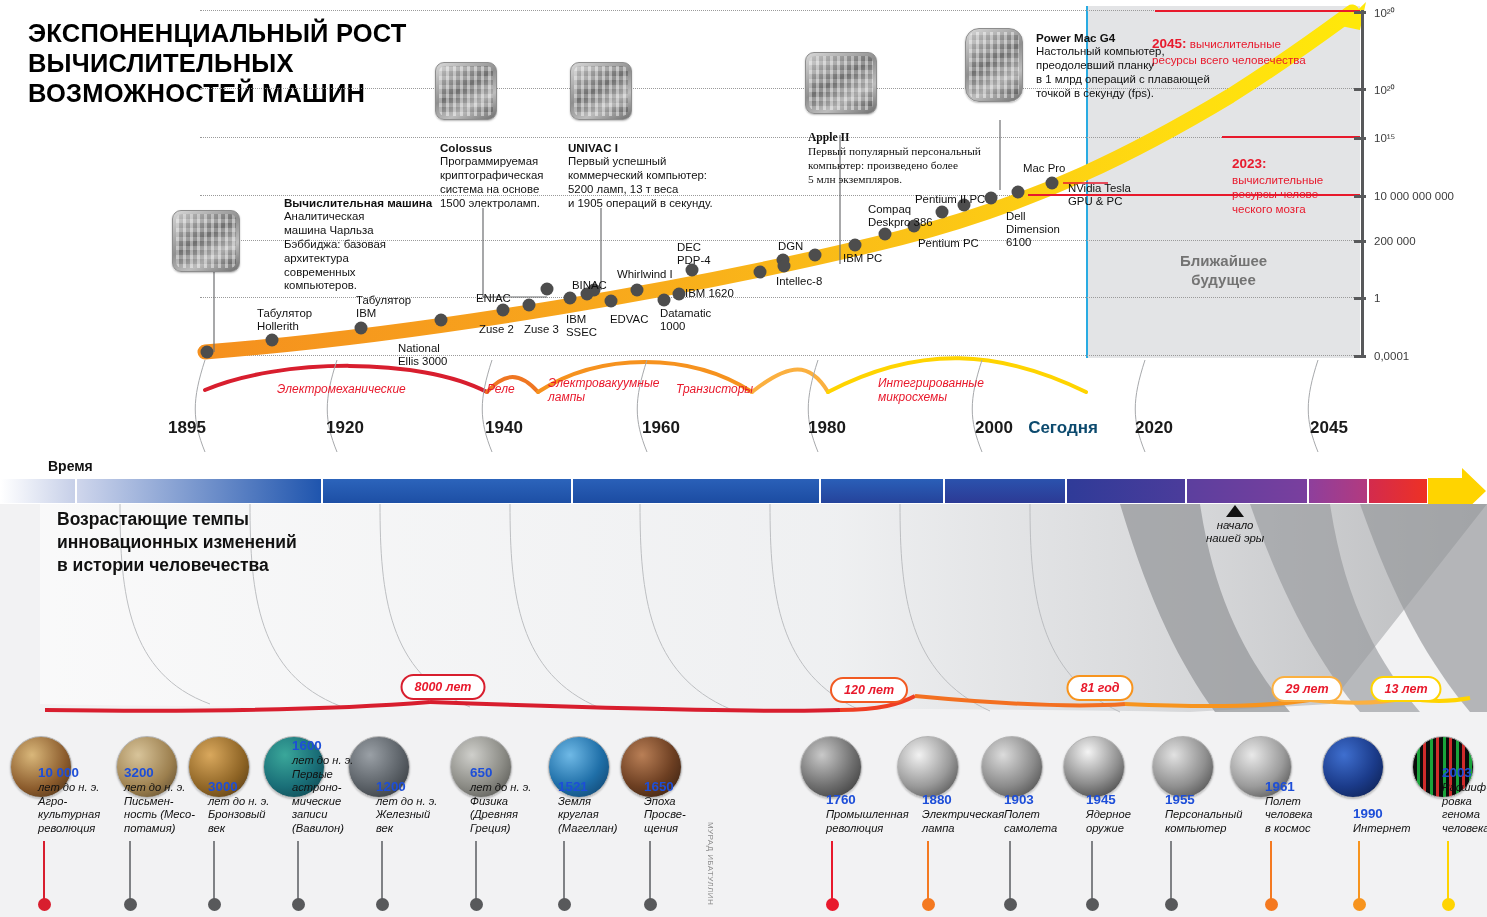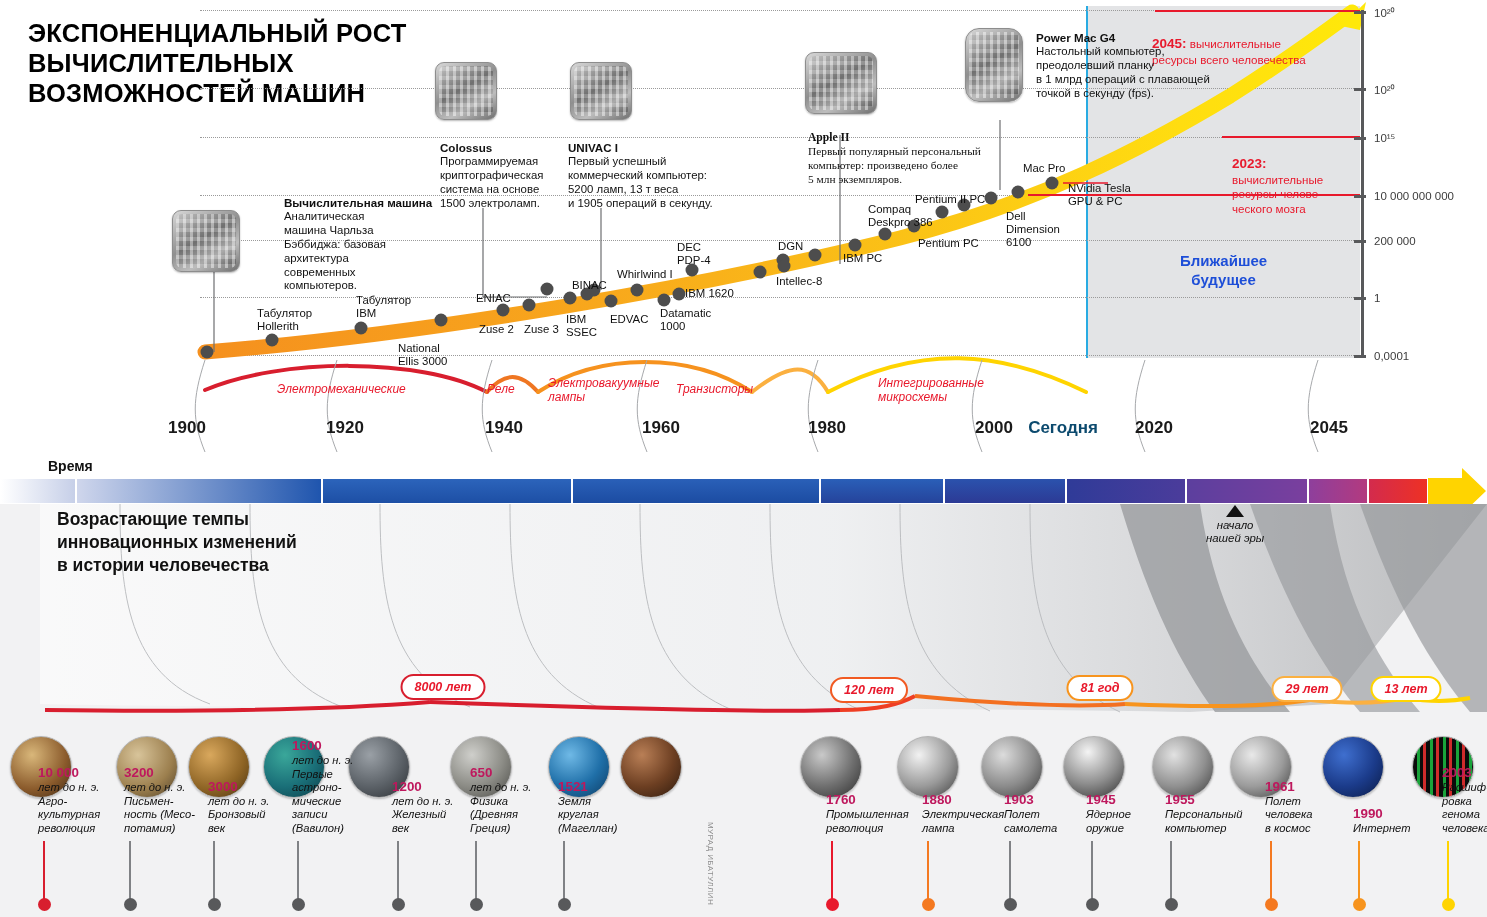--- a/index.html
+++ b/index.html
@@ -21,21 +21,21 @@
 
   
   .chart-area { position: absolute; left: 0; top: 0; width: 1487px; height: 452px; }
 
   .future-band {
     position: absolute; left: 1086px; top: 6px; width: 274px; height: 352px;
     background: #e3e4e6; border-left: 2.5px solid #29abe2;
   }
   .future-label {
     position: absolute; left: 1180px; top: 252px;
-    font-size: 15px; font-weight: bold; color: #1d4ed8;
+    font-size: 15px; font-weight: bold; color: #737373;
     text-align: center; line-height: 1.25; white-space: pre-line;
   }
 
   .gridline { position: absolute; left: 200px; width: 1160px; border-top: 1px dotted #9a9a9a; }
 
   
   .axis-spine { position: absolute; left: 1361px; top: 10px; width: 3px; height: 348px; background: #58595b; }
   .axis-tick { position: absolute; left: 1354px; width: 12px; height: 2.5px; background: #58595b; }
   .axis-label {
     position: absolute; left: 1374px; font-size: 11.5px; color: #3c3c3c;
@@ -118,21 +118,21 @@
     font-size: 12.5px; font-style: italic; color: #e8192c; font-weight: bold;
     white-space: nowrap;
   }
 
   
   .event { position: absolute; bottom: 0; }
   .event .stem { position: absolute; left: 5px; bottom: 18px; width: 2px; }
   .event .dot {
     position: absolute; left: 0; bottom: 6px; width: 13px; height: 13px; border-radius: 50%;
   }
-  .event .year { font-size: 13.4px; font-weight: bold; color: #be185d; }
+  .event .year { font-size: 13.4px; font-weight: bold; color: #1d4ed8; }
   .event .desc {
     font-size: 11.2px; font-style: italic; color: #111; line-height: 1.2;
     white-space: pre-line; margin-top: 1px;
   }
   .event .body { position: absolute; left: 0; bottom: 0; width: 92px; }
 
   .photo {
     position: absolute; width: 62px; height: 62px; border-radius: 50%;
     border: 1.6px solid #b4b4b4; overflow: hidden;
     box-shadow: 0 1px 2px rgba(0,0,0,.25);
@@ -263,21 +263,21 @@
     <div class="axis-label" style="top:356px;">0,0001</div>
 
     <div class="era-label" style="left:277px; top:383px; width:190px;">Электромеханические</div>
     <div class="era-label" style="left:487px; top:383px; width:54px;">Реле</div>
     <div class="era-label" style="left:548px; top:377px; width:144px;">Электровакуумные
 лампы</div>
     <div class="era-label" style="left:676px; top:383px; width:92px;">Транзисторы</div>
     <div class="era-label" style="left:878px; top:377px; width:140px;">Интегрированные
 микросхемы</div>
 
-    <div class="year-label" style="left:187px;">1900</div>
+    <div class="year-label" style="left:187px;">1895</div>
     <div class="year-label" style="left:345px;">1920</div>
     <div class="year-label" style="left:504px;">1940</div>
     <div class="year-label" style="left:661px;">1960</div>
     <div class="year-label" style="left:827px;">1980</div>
     <div class="year-label" style="left:994px;">2000</div>
     <div class="year-label today" style="left:1063px;">Сегодня</div>
     <div class="year-label" style="left:1154px;">2020</div>
     <div class="year-label" style="left:1329px;">2045</div>
 
     <div class="horizon-note c-red" style="left:1152px; top:22px; width:210px; ">
@@ -496,21 +496,21 @@
     <div class="body" style="bottom:82px;">
       <div class="year">1600</div>
       <div class="desc">лет до н. э.
 Первые
 астроно-
 мические
 записи
 (Вавилон)</div>
     </div>
   </div>
-  <div class="event" style="left:392px; width:92px; height:270px;">
+  <div class="event" style="left:376px; width:92px; height:270px;">
     <div class="stem" style="height:58px; background:#808285;"></div>
     <div class="dot" style="background:#58595b;"></div>
     <div class="body" style="bottom:82px;">
       <div class="year">1200</div>
       <div class="desc">лет до н. э.
 Железный
 век</div>
     </div>
   </div>
   <div class="event" style="left:470px; width:92px; height:270px;">
@@ -525,20 +525,30 @@
     </div>
   </div>
   <div class="event" style="left:558px; width:92px; height:270px;">
     <div class="stem" style="height:58px; background:#808285;"></div>
     <div class="dot" style="background:#58595b;"></div>
     <div class="body" style="bottom:82px;">
       <div class="year">1521</div>
       <div class="desc">Земля
 круглая
 (Магеллан)</div>
+    </div>
+  </div>
+  <div class="event" style="left:644px; width:92px; height:270px;">
+    <div class="stem" style="height:58px; background:#808285;"></div>
+    <div class="dot" style="background:#58595b;"></div>
+    <div class="body" style="bottom:82px;">
+      <div class="year">1650</div>
+      <div class="desc">Эпоха
+Просве-
+щения</div>
     </div>
   </div>
   <div class="event" style="left:826px; width:100px; height:270px;">
     <div class="stem" style="height:58px; background:#e8192c;"></div>
     <div class="dot" style="background:#e8192c;"></div>
     <div class="body" style="bottom:82px; width:102px;">
       <div class="year">1760</div>
       <div class="desc">Промышленная
 революция</div>
     </div>

